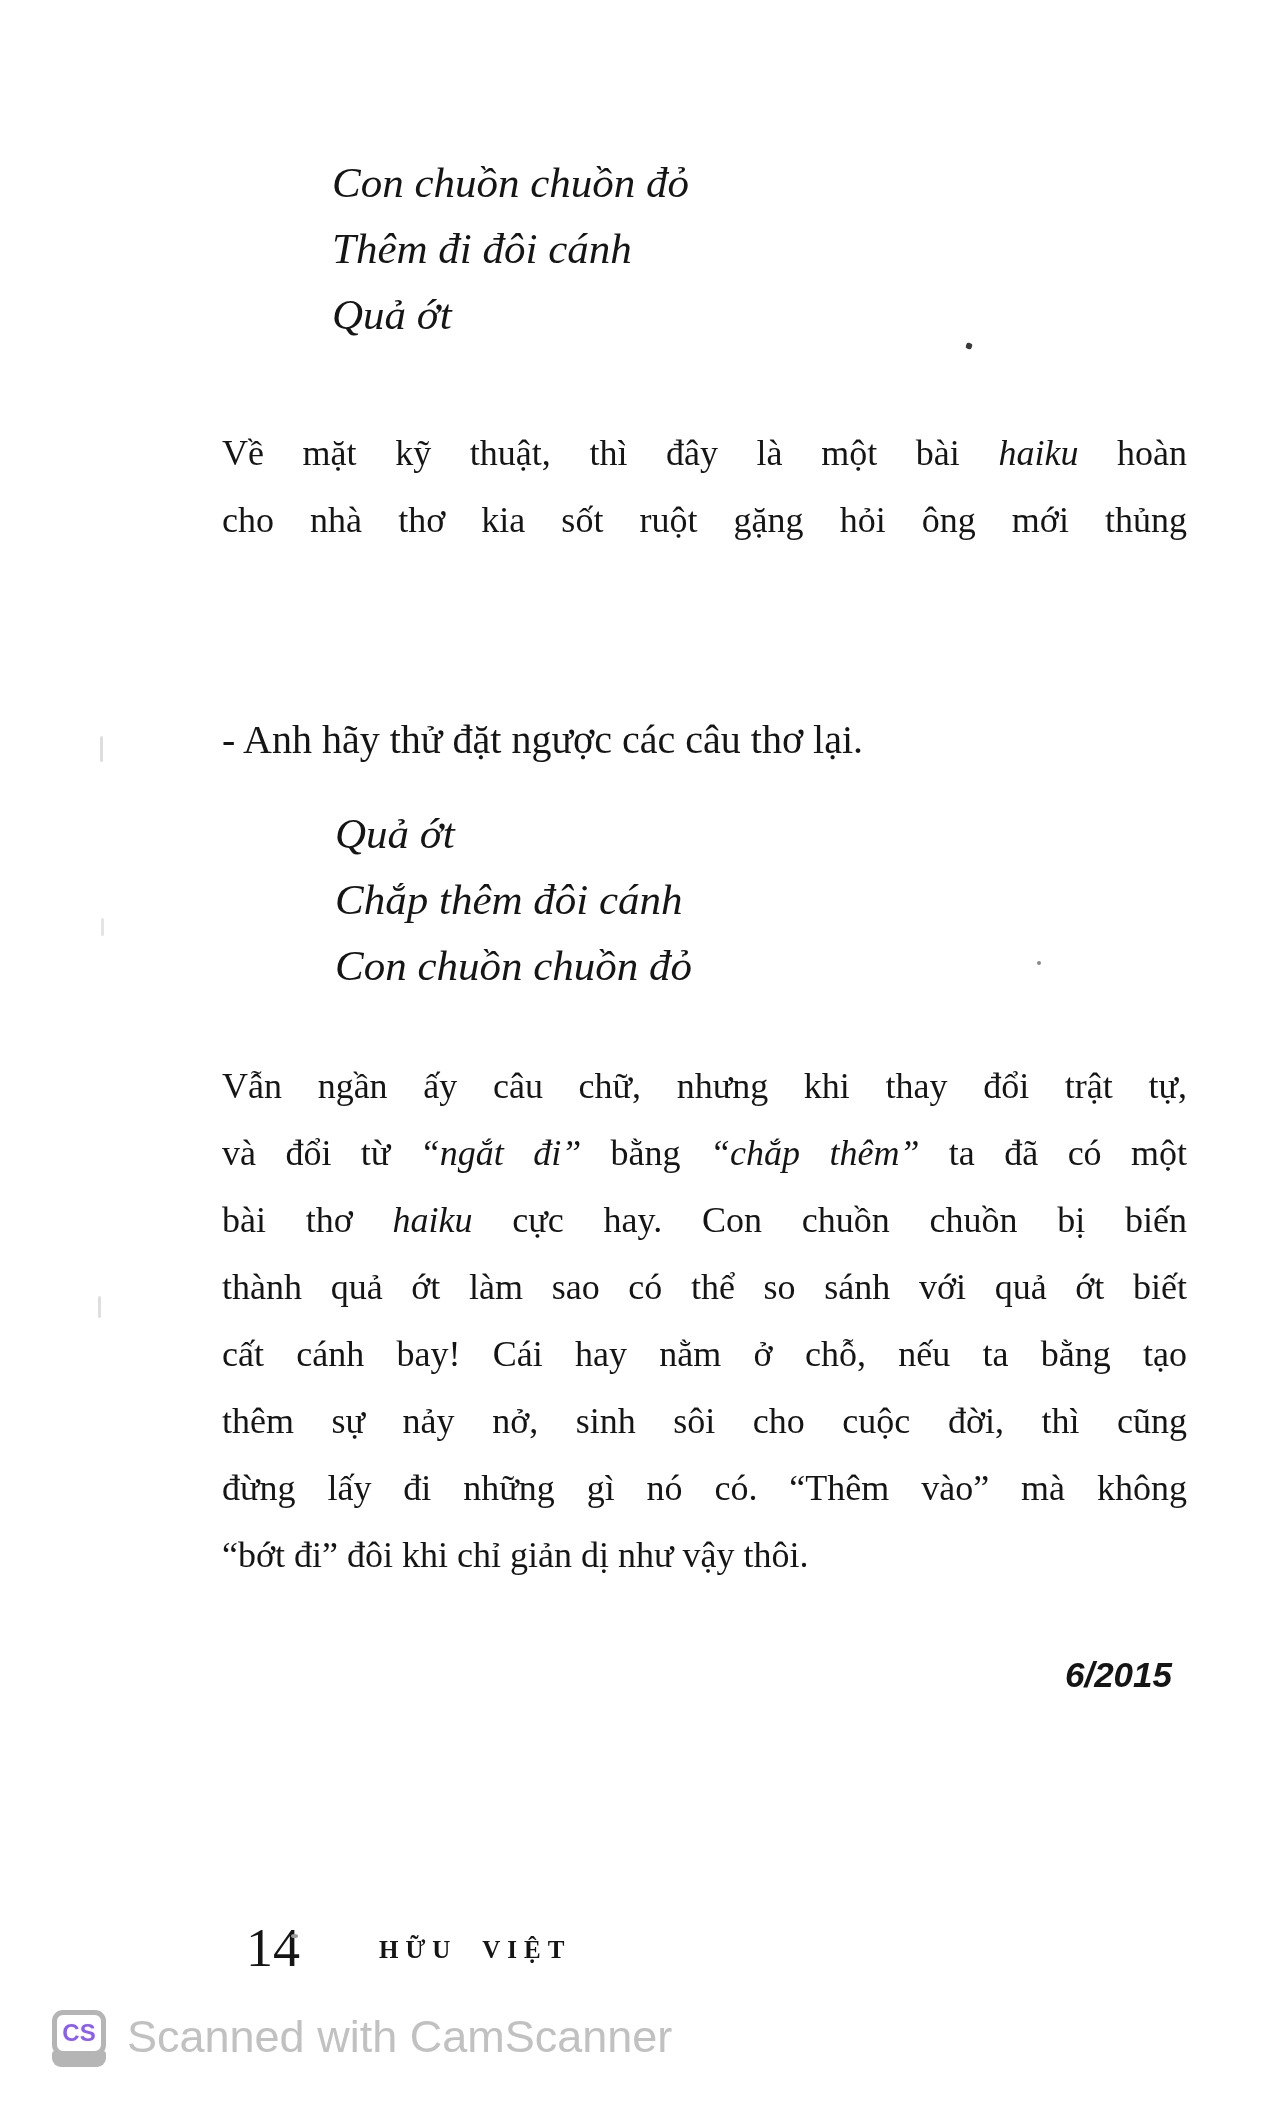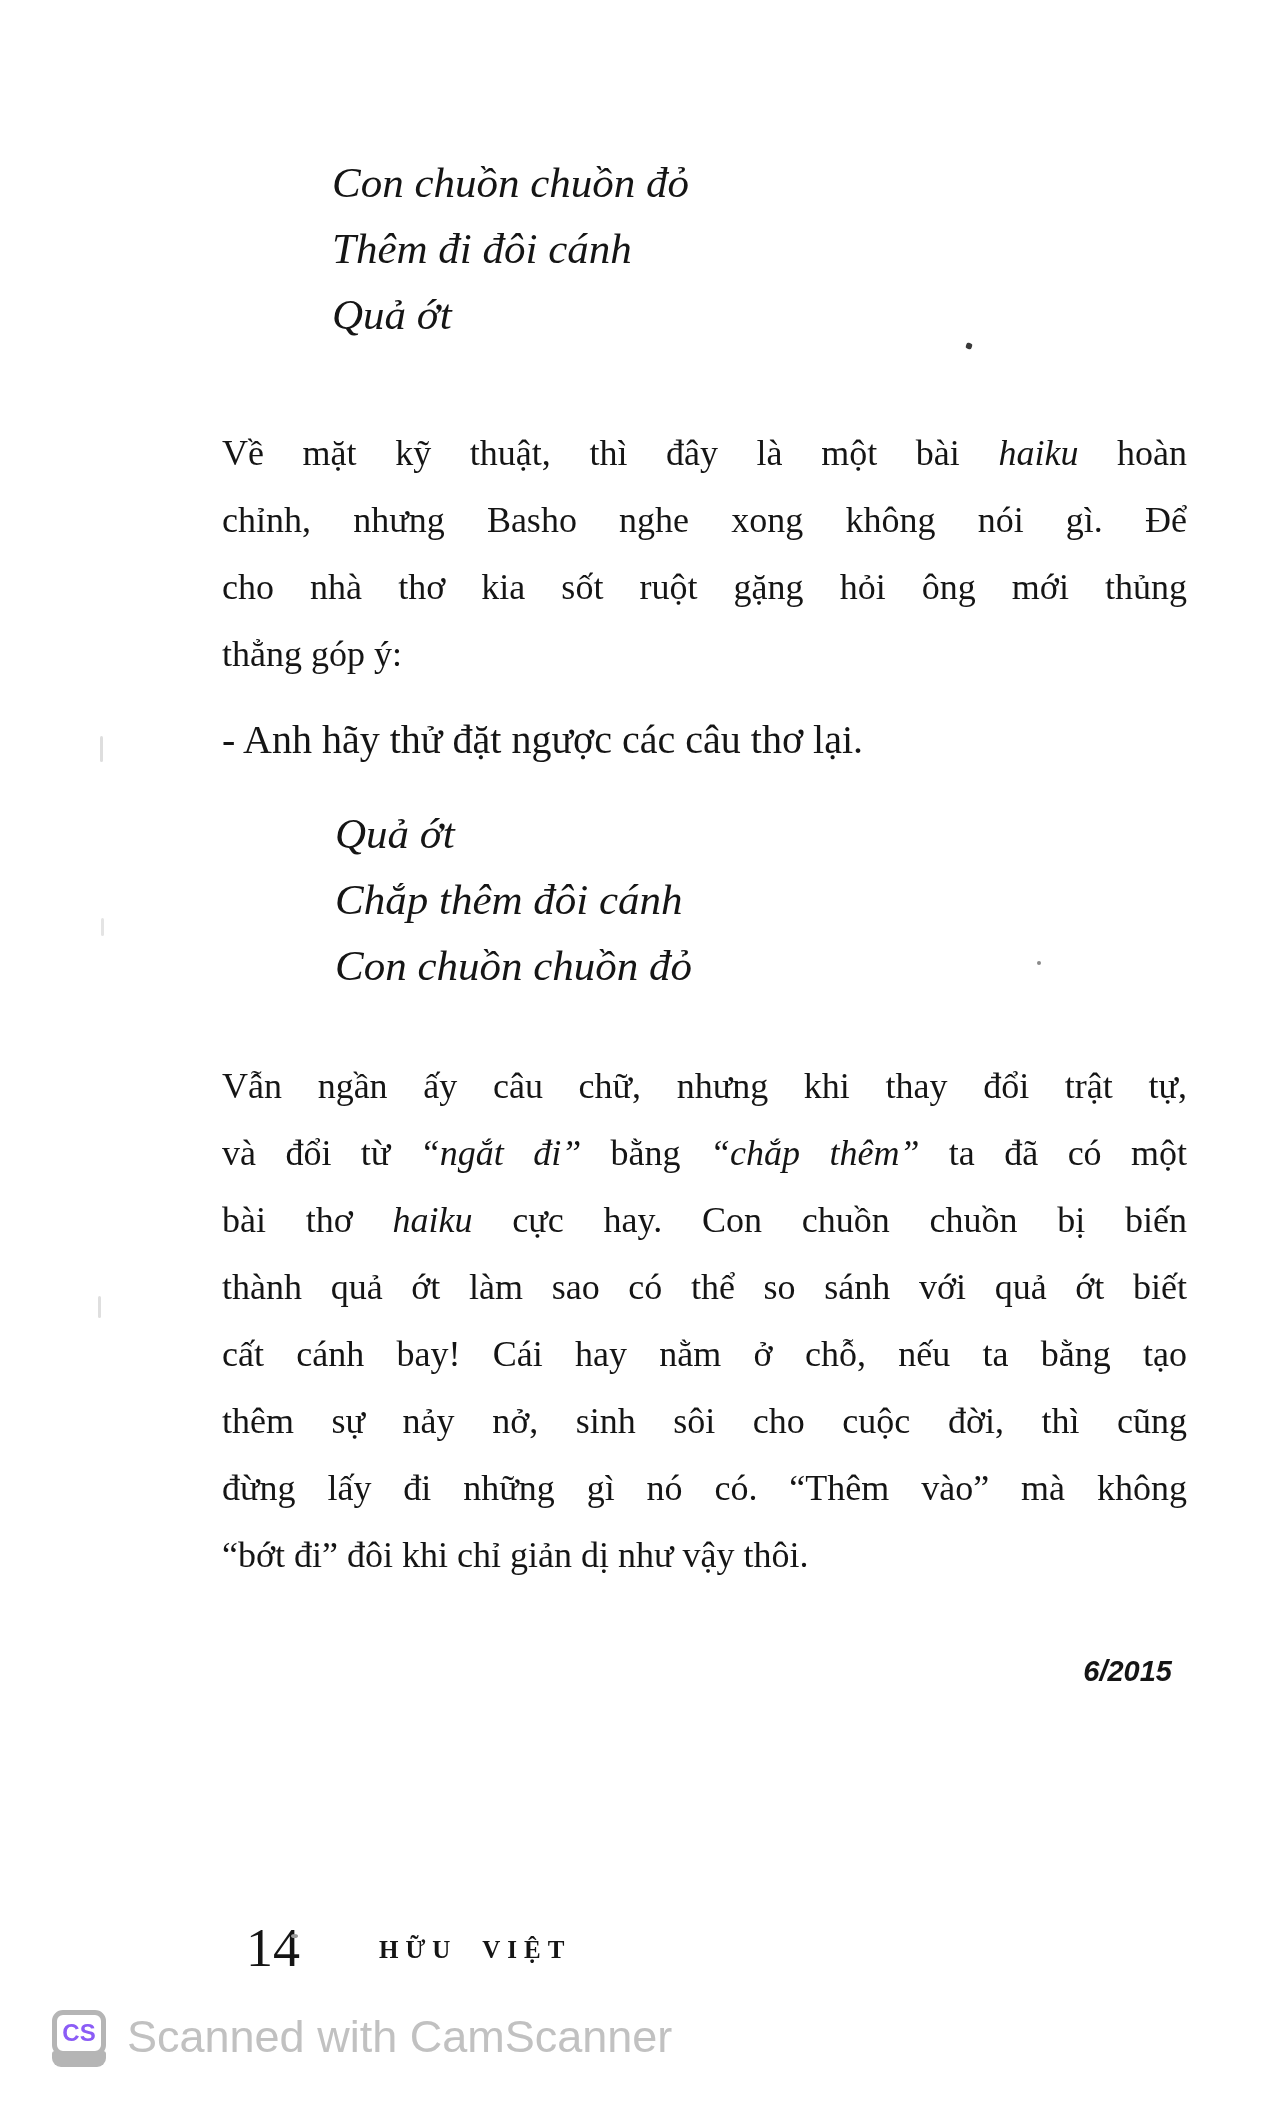--- a/index.html
+++ b/index.html
@@ -26,21 +26,21 @@
   .para .tline { text-align: justify; text-align-last: justify; }
   .para .tline-last { text-align: justify; text-align-last: left; }
   .it { font-style: italic; }
 
   #dialogue { left: 222px; top: 712px; font-size: 40px; line-height: 56px; }
 
   #date {
     right: 108px; top: 1655px;
     font-family: "Liberation Sans", sans-serif;
     font-style: italic; font-weight: bold;
-    font-size: 29px;
+    font-size: 35px;
   }
 
   #footer-num {
     left: 246px; top: 1920px;
     font-size: 54px; line-height: 56px;
   }
   #footer-author {
     left: 379px; top: 1933px;
     font-family: Liberation Serif, serif;
     font-weight: bold;
@@ -88,23 +88,21 @@
 <div class="page">
 
   <div class="block poem" id="poem1">
       <div class="tline"><span>Con chuồn chuồn đỏ</span></div>
       <div class="tline"><span>Thêm đi đôi cánh</span></div>
       <div class="tline tline-last"><span>Quả ớt</span></div>
     </div>
 
   <div class="block para" id="para1">
       <div class="tline"><span>Về mặt kỹ thuật, thì đây là một bài </span><span class="it">haiku</span><span> hoàn</span></div>
-      <div class="tline"><span>chỉnh, nhưng Basho nghe xong không nói gì. Để</span></div>
       <div class="tline"><span>cho nhà thơ kia sốt ruột gặng hỏi ông mới thủng</span></div>
-      <div class="tline tline-last"><span>thẳng góp ý:</span></div>
     </div>
 
   <div class="block" id="dialogue">- Anh hãy thử đặt ngược các câu thơ lại.</div>
 
   <div class="block poem" id="poem2">
       <div class="tline"><span>Quả ớt</span></div>
       <div class="tline"><span>Chắp thêm đôi cánh</span></div>
       <div class="tline tline-last"><span>Con chuồn chuồn đỏ</span></div>
     </div>
 

